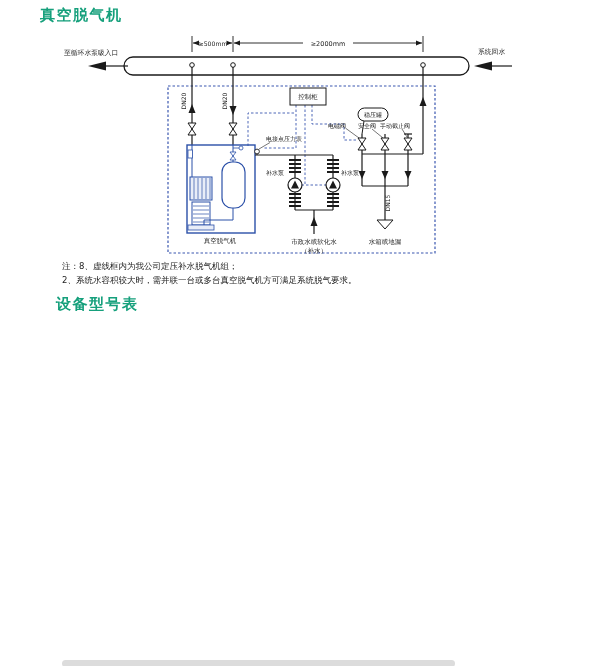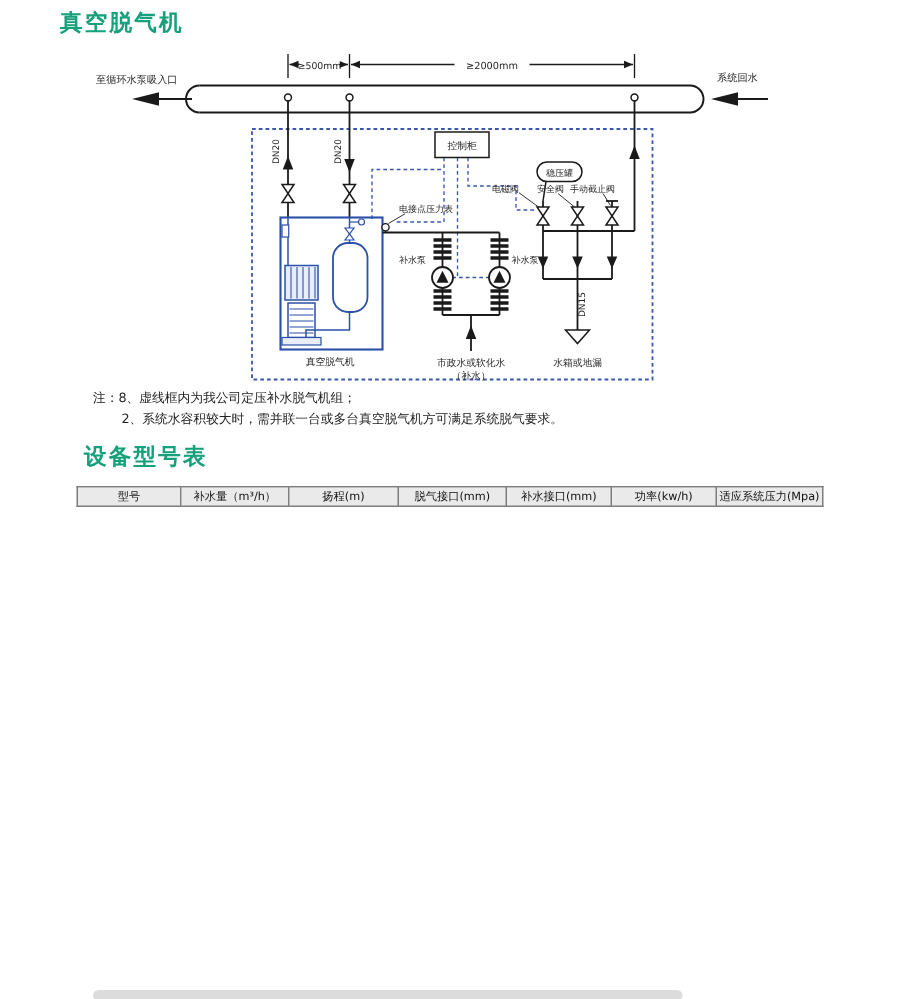--- a/index.html
+++ b/index.html
@@ -3,21 +3,21 @@
 <meta charset="utf-8">
 <style>
   html,body{margin:0;padding:0;background:#fff;}
   body{width:600px;height:666px;font-family:"DejaVu Sans",sans-serif;}
   .page{position:relative;width:600px;height:666px;overflow:hidden;background:#fff;}
   .sec-title{position:absolute;color:var(--title_green);font-size:15px;font-weight:bold;letter-spacing:1.5px;}
   #title-install{left:40px;top:6px;}
   #title-models{left:56px;top:295px;}
   #diagram-svg{position:absolute;left:0;top:28px;}
   .notes{position:absolute;left:62px;top:260px;font-size:8.5px;color:#222;line-height:13.5px;white-space:nowrap;}
-  .notes .l2{margin-left:19px;}
+  .notes .l2{}
   .models{position:absolute;left:51px;top:324px;width:497px;border-collapse:collapse;table-layout:fixed;
           font-size:8px;color:#111;text-align:center;border:1.5px solid #4a4a4a;}
   .models th,.models td{border:1px solid #7d7d7d;padding:0;line-height:1;font-weight:normal;
           overflow:hidden;white-space:nowrap;background:#fff;}
   .models th{height:12px;font-size:7.5px;background:var(--header_gray);}
   .bottombar{position:absolute;left:62px;top:660px;width:393px;height:7px;background:#dcdcdc;border-radius:3.5px;}
   svg text{fill:#1f1f1f;}
 </style>
 </head>
 <body>
@@ -163,38 +163,15 @@
     <text x="314" y="224.5" font-size="6.5" text-anchor="middle">（补水）</text>
   </svg>
 
   <div class="notes">
     <div class="l1">注：8、虚线框内为我公司定压补水脱气机组；</div>
     <div class="l2">2、系统水容积较大时，需并联一台或多台真空脱气机方可满足系统脱气要求。</div>
   </div>
 
   <div class="sec-title" id="title-models">设备型号表</div>
 
-  <table class="models">
-    <colgroup>
-      <col style="width:69px">
-        <col style="width:72px">
-        <col style="width:73px">
-      <col style="width:72px">
-        <col style="width:70px">
-        <col style="width:70px">
-        <col style="width:71px">
-    </colgroup>
-    <thead>
-        <tr>
-          <th>型号</th>
-          <th>补水量（m³/h）</th>
-          <th>扬程(m)</th>
-          <th>脱气接口(mm)</th>
-          <th>补水接口(mm)</th>
-          <th>功率(kw/h)</th>
-          <th>适应系统压力(Mpa)</th>
-        </tr>
-      </thead>
-    <tbody></tbody>
-  </table>
 
   <div class="bottombar"></div>
 </div>
 
 </body></html>

